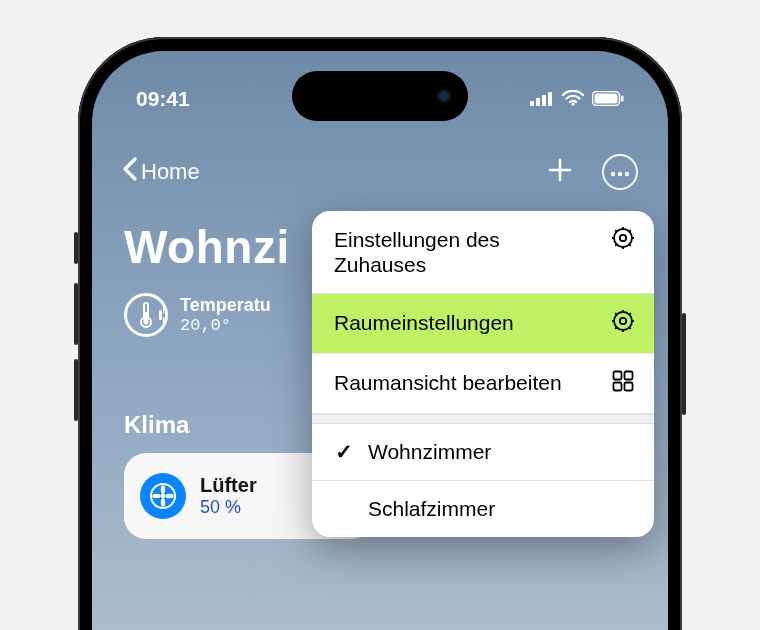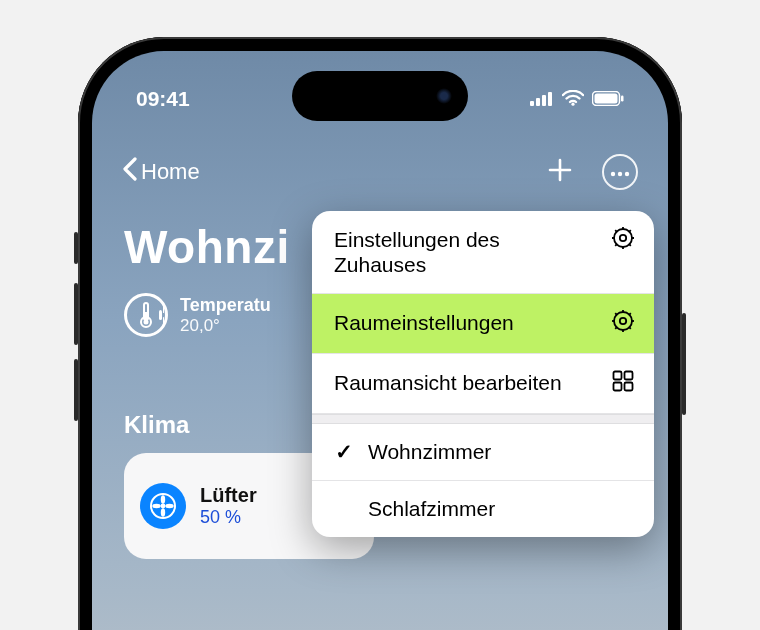--- a/index.html
+++ b/index.html
@@ -125,33 +125,33 @@
     content: ""; position: absolute; right: -2px; top: 50%;
     width: 10px; height: 10px; background: transparent;
   }
   .pill-icon::after {
     content: ""; position: absolute; right: 3px; top: 50%;
     transform: translateY(-50%);
     width: 3px; height: 10px; background: #fff; border-radius: 2px;
     box-shadow: 3px -6px 0 -1px #fff, 3px 6px 0 -1px #fff, 6px 0 0 -1px #fff;
   }
   .pill-text .t1 { font-size: 18px; font-weight: 600; }
-  .pill-text .t2 { font-size: 17px; font-weight: 400; opacity: 0.95; }
+  .pill-text .t2 { font-size: 17px; font-weight: 400; opacity: 0.95; font-family: Liberation Mono, monospace; }
   .pill-right { margin-left: auto; text-align: left; }
   .pill-right .t1 { font-size: 19px; font-weight: 700; }
   .pill-right .t2 { font-size: 16px; opacity: 0.9; }
   
   .section-h {
     position: absolute; top: 360px; left: 32px;
     font-size: 24px; font-weight: 600;
   }
   
   .tile {
     position: absolute; top: 402px; left: 32px;
-    width: 250px; height: 106px;
+    width: 250px; height: 86px;
     background: #f7f7f8;
     border-radius: 22px;
     display: flex; align-items: center; gap: 14px;
     padding: 0 16px;
     color: #000;
   }
   .tile-icon {
     width: 46px; height: 46px; border-radius: 50%;
     background: #0a84ff;
     display: flex; align-items: center; justify-content: center;

